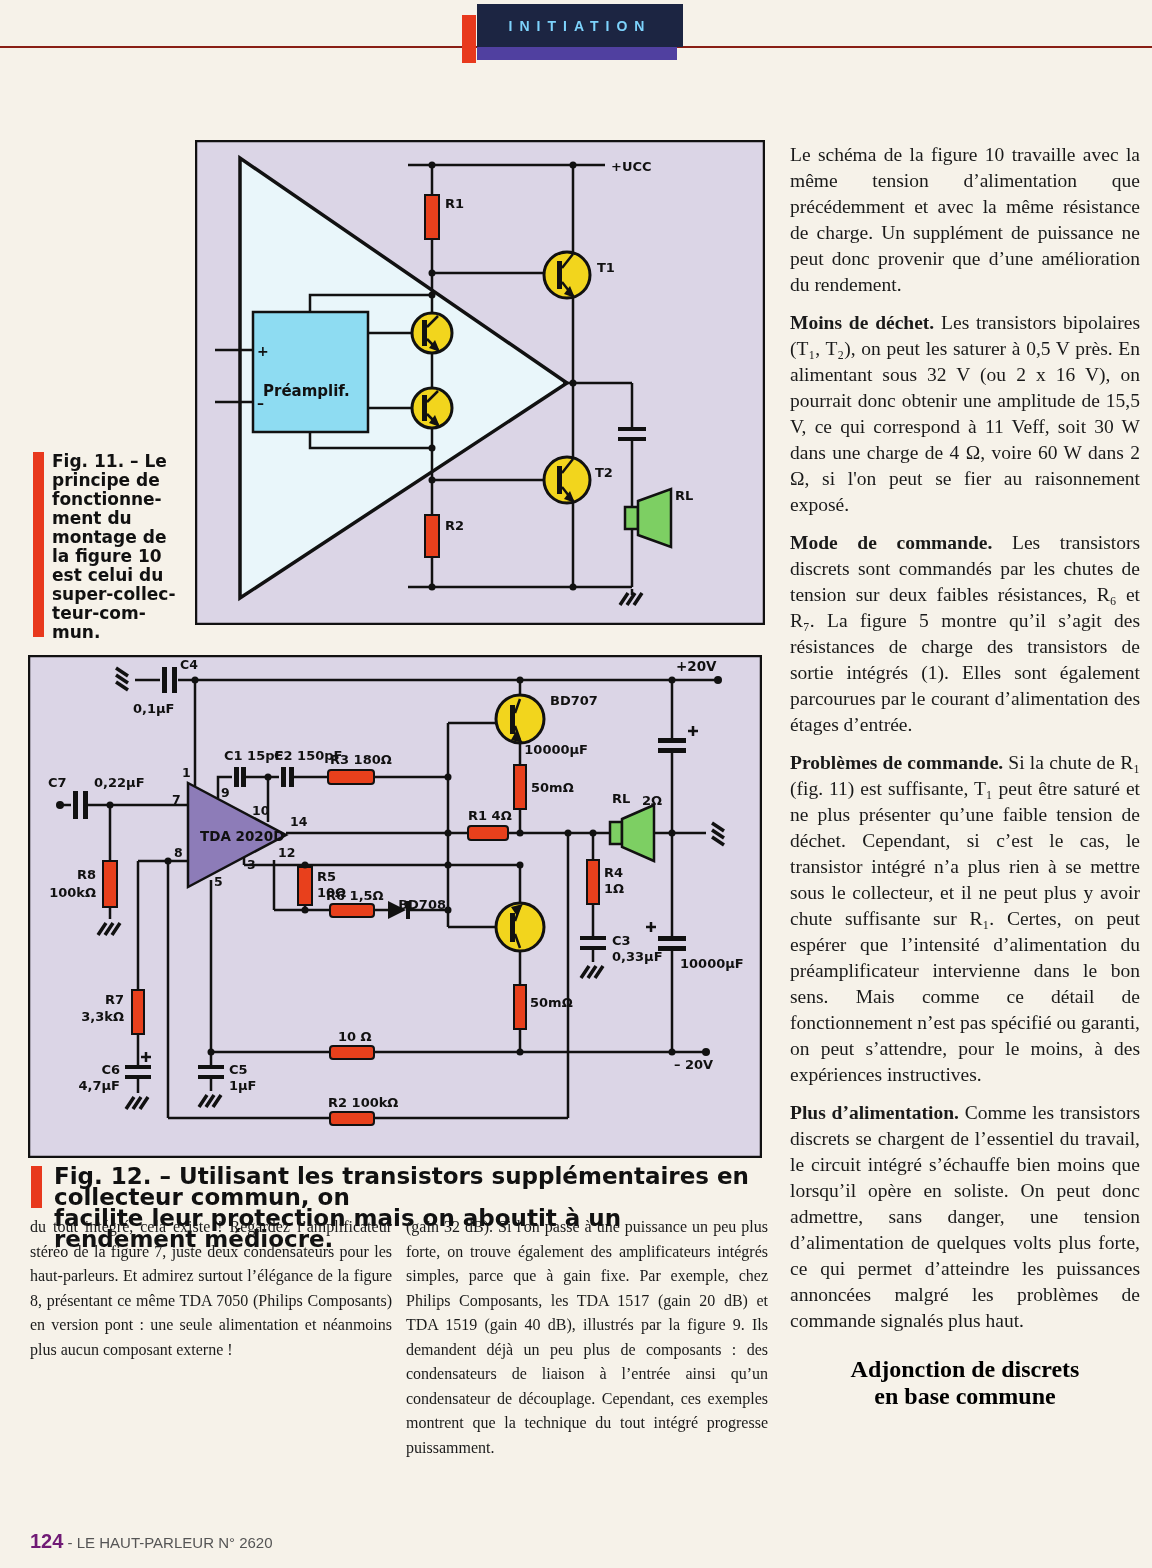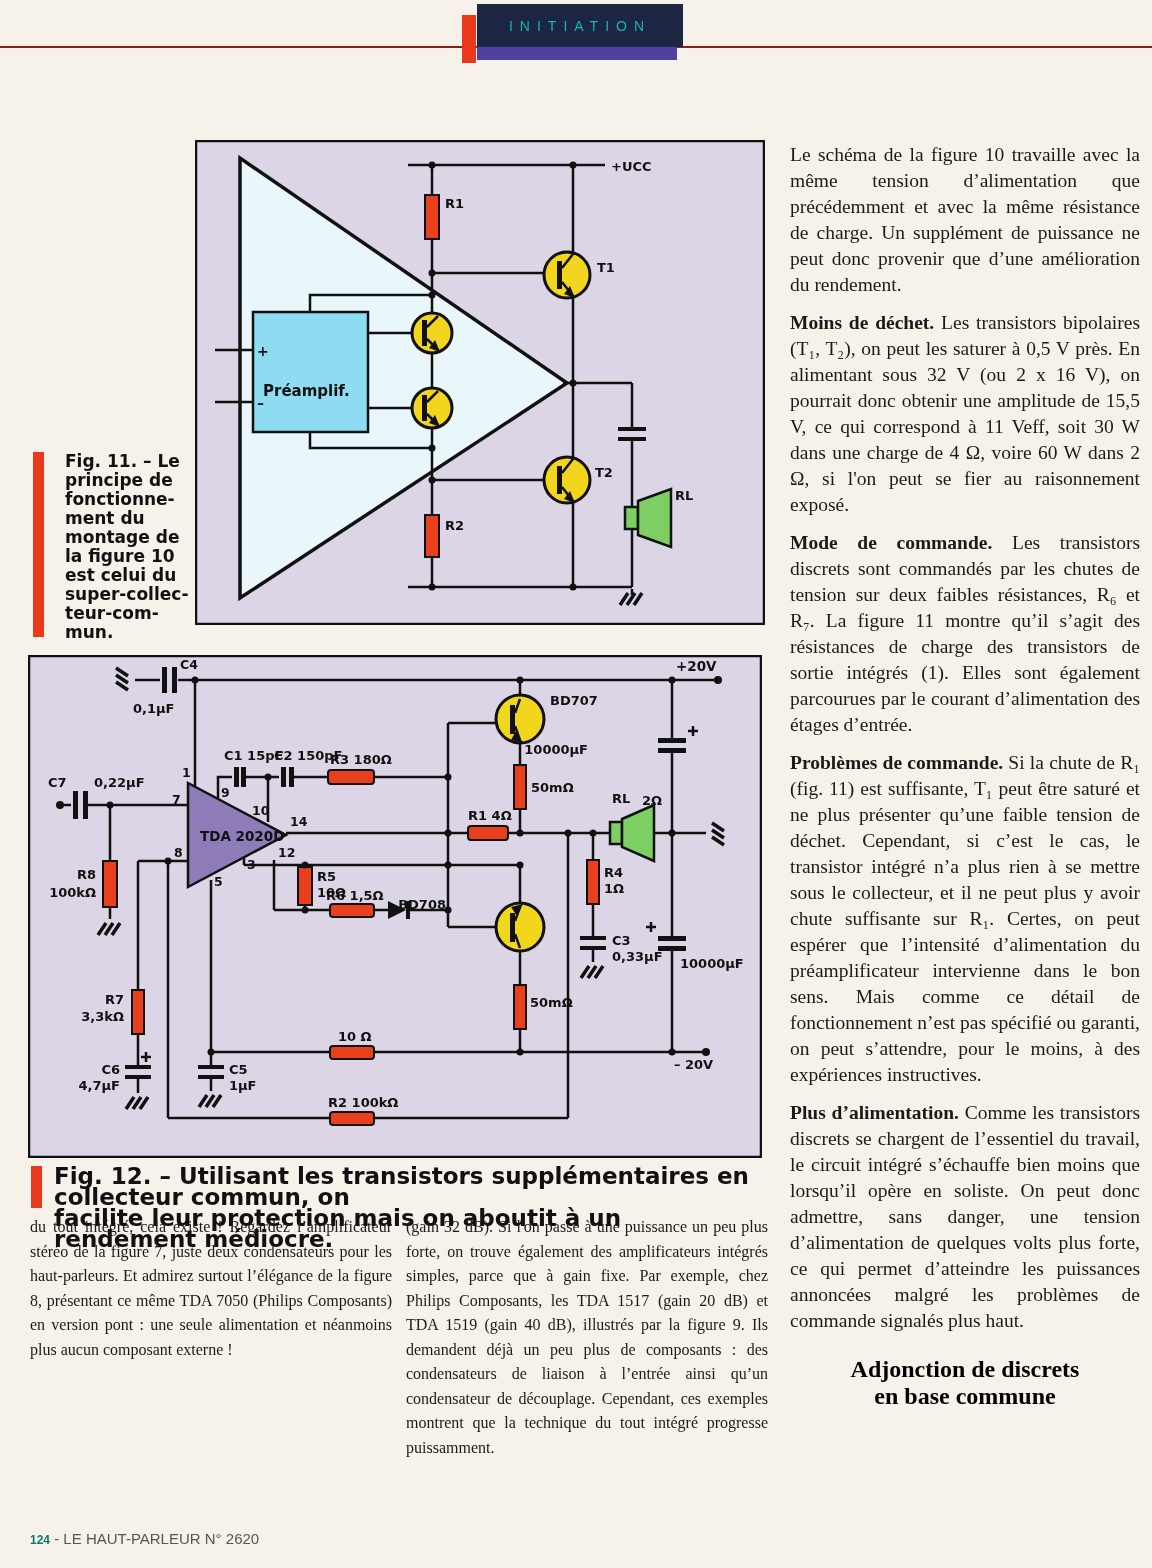--- a/index.html
+++ b/index.html
@@ -1,43 +1,43 @@
 <!DOCTYPE html>
 <html><head>
 <meta charset="utf-8">
 <style>
   html,body{margin:0;padding:0;}
   .page{position:relative;width:1152px;height:1568px;background:#f6f2e9;font-family:"Liberation Serif",serif;color:#1a1a1a;overflow:hidden;}
   
   .rule{position:absolute;left:0;top:46px;width:1152px;height:2px;background:#8a1f15;}
   .hdr-red{position:absolute;left:462px;top:15px;width:14px;height:48px;background:#e8391d;}
-  .hdr-navy{position:absolute;left:477px;top:4px;width:206px;height:43px;background:#1c2542;color:#14b8a6;
-    font-family:"Liberation Sans",sans-serif;font-weight:normal;font-size:14px;letter-spacing:7px;
+  .hdr-navy{position:absolute;left:477px;top:4px;width:206px;height:43px;background:#1c2542;color:#7dd3fc;
+    font-family:"Liberation Sans",sans-serif;font-weight:bold;font-size:14px;letter-spacing:7px;
     display:flex;align-items:center;justify-content:center;}
   .hdr-purple{position:absolute;left:477px;top:47px;width:200px;height:13px;background:#5040a0;}
   
   .fig{position:absolute;}
   .caption{position:absolute;font-family:"DejaVu Sans",sans-serif;font-weight:bold;color:#111;}
   .cap-bar{position:absolute;background:#e8391d;}
-  .cap11{left:65px;top:452px;width:145px;font-size:17px;line-height:19px;white-space:pre-line;}
+  .cap11{left:52px;top:452px;width:145px;font-size:17px;line-height:19px;white-space:pre-line;}
   .bar11{left:33px;top:452px;width:11px;height:185px;}
   .cap12{left:54px;top:1166px;width:705px;font-size:23px;line-height:21px;white-space:pre-line;}
   .bar12{left:31px;top:1166px;width:11px;height:42px;}
   
   .col{position:absolute;text-align:justify;font-size:16px;line-height:24.5px;}
   .col1{left:30px;top:1215px;width:362px;}
   .col2{left:406px;top:1215px;width:362px;}
   .rcol{left:778px;top:130px;width:374px;font-size:19.5px;line-height:26px;}
   .rcol p{margin:12px;}
   .lead{font-weight:bold;}
   h2.red1{margin:0 0 14px 0;padding-left:56px;color:#e8391d;font-size:24px;line-height:27px;white-space:pre-line;font-family:"Liberation Serif",serif;}
   h2.red2{margin:22px 0 14px 0;color:#000000;font-size:24px;line-height:27px;text-align:center;white-space:pre-line;}
   
   .footer{position:absolute;left:30px;top:1530px;font-family:"Liberation Sans",sans-serif;font-size:15px;color:#555;}
-  .footer b{color:#0f766e;font-size:12px;}
+  .footer b{color:#701a75;font-size:20px;}
   
   svg text{font-family:"DejaVu Sans",sans-serif;font-weight:bold;fill:#111;}
 </style>
 </head>
 <body>
 
 <div class="page">
 
   <div class="rule"></div>
   <div class="hdr-red"></div>
@@ -350,21 +350,21 @@
   <div class="col col1">
     <p style="margin:0">du tout intégré, cela existe ! Regardez l’amplificateur stéréo de la figure 7, juste deux condensateurs pour les haut-parleurs. Et admirez surtout l’élégance de la figure 8, présentant ce même TDA 7050 (Philips Composants) en version pont : une seule alimentation et néanmoins plus aucun composant externe !</p>
   </div>
   <div class="col col2">
     <p style="margin:0">(gain 32 dB). Si l'on passe à une puissance un peu plus forte, on trouve également des amplificateurs intégrés simples, parce que à gain fixe. Par exemple, chez Philips Composants, les TDA 1517 (gain 20 dB) et TDA 1519 (gain 40 dB), illustrés par la figure 9. Ils demandent déjà un peu plus de composants : des condensateurs de liaison à l’entrée ainsi qu’un condensateur de découplage. Cependant, ces exemples montrent que la technique du tout intégré progresse puissamment.</p>
   </div>
 
   <div class="col rcol">
     <p><span class="lead"></span><span>Le schéma de la figure 10 travaille avec la même tension d’alimentation que précédemment et avec la même résistance de charge. Un supplément de puissance ne peut donc provenir que d’une amélioration du rendement.</span></p>
     <p><span class="lead">Moins de déchet.</span><span> Les transistors bipolaires (T₁, T₂), on peut les saturer à 0,5 V près. En alimentant sous 32 V (ou 2 x 16 V), on pourrait donc obtenir une amplitude de 15,5 V, ce qui correspond à 11 Veff, soit 30 W dans une charge de 4 Ω, voire 60 W dans 2 Ω, si l'on peut se fier au raisonnement exposé.</span></p>
-    <p><span class="lead">Mode de commande.</span><span> Les transistors discrets sont commandés par les chutes de tension sur deux faibles résistances, R₆ et R₇. La figure 11 montre qu’il s’agit des résistances de charge des transistors de sortie intégrés (1). Elles sont également parcourues par le courant d’alimentation des étages d’entrée.</span></p>
+    <p><span class="lead">Mode de commande.</span><span> Les transistors discrets sont commandés par les chutes de tension sur deux faibles résistances, R₆ et R₇. La figure 5 montre qu’il s’agit des résistances de charge des transistors de sortie intégrés (1). Elles sont également parcourues par le courant d’alimentation des étages d’entrée.</span></p>
     <p><span class="lead">Problèmes de commande.</span><span> Si la chute de R₁ (fig. 11) est suffisante, T₁ peut être saturé et ne plus présenter qu’une faible tension de déchet. Cependant, si c’est le cas, le transistor intégré n’a plus rien à se mettre sous le collecteur, et il ne peut plus y avoir chute suffisante sur R₁. Certes, on peut espérer que l’intensité d’alimentation du préamplificateur intervienne dans le bon sens. Mais comme ce détail de fonctionnement n’est pas spécifié ou garanti, on peut s’attendre, pour le moins, à des expériences instructives.</span></p>
     <p><span class="lead">Plus d’alimentation.</span><span> Comme les transistors discrets se chargent de l’essentiel du travail, le circuit intégré s’échauffe bien moins que lorsqu’il opère en soliste. On peut donc admettre, sans danger, une tension d’alimentation de quelques volts plus forte, ce qui permet d’atteindre les puissances annoncées malgré les problèmes de commande signalés plus haut.</span></p>
     <h2 class="red2">Adjonction de discrets
 en base commune</h2>
   </div>
 
   <div class="footer"><b>124</b><span> - LE HAUT-PARLEUR N° 2620</span></div>
 
 </div>
 

